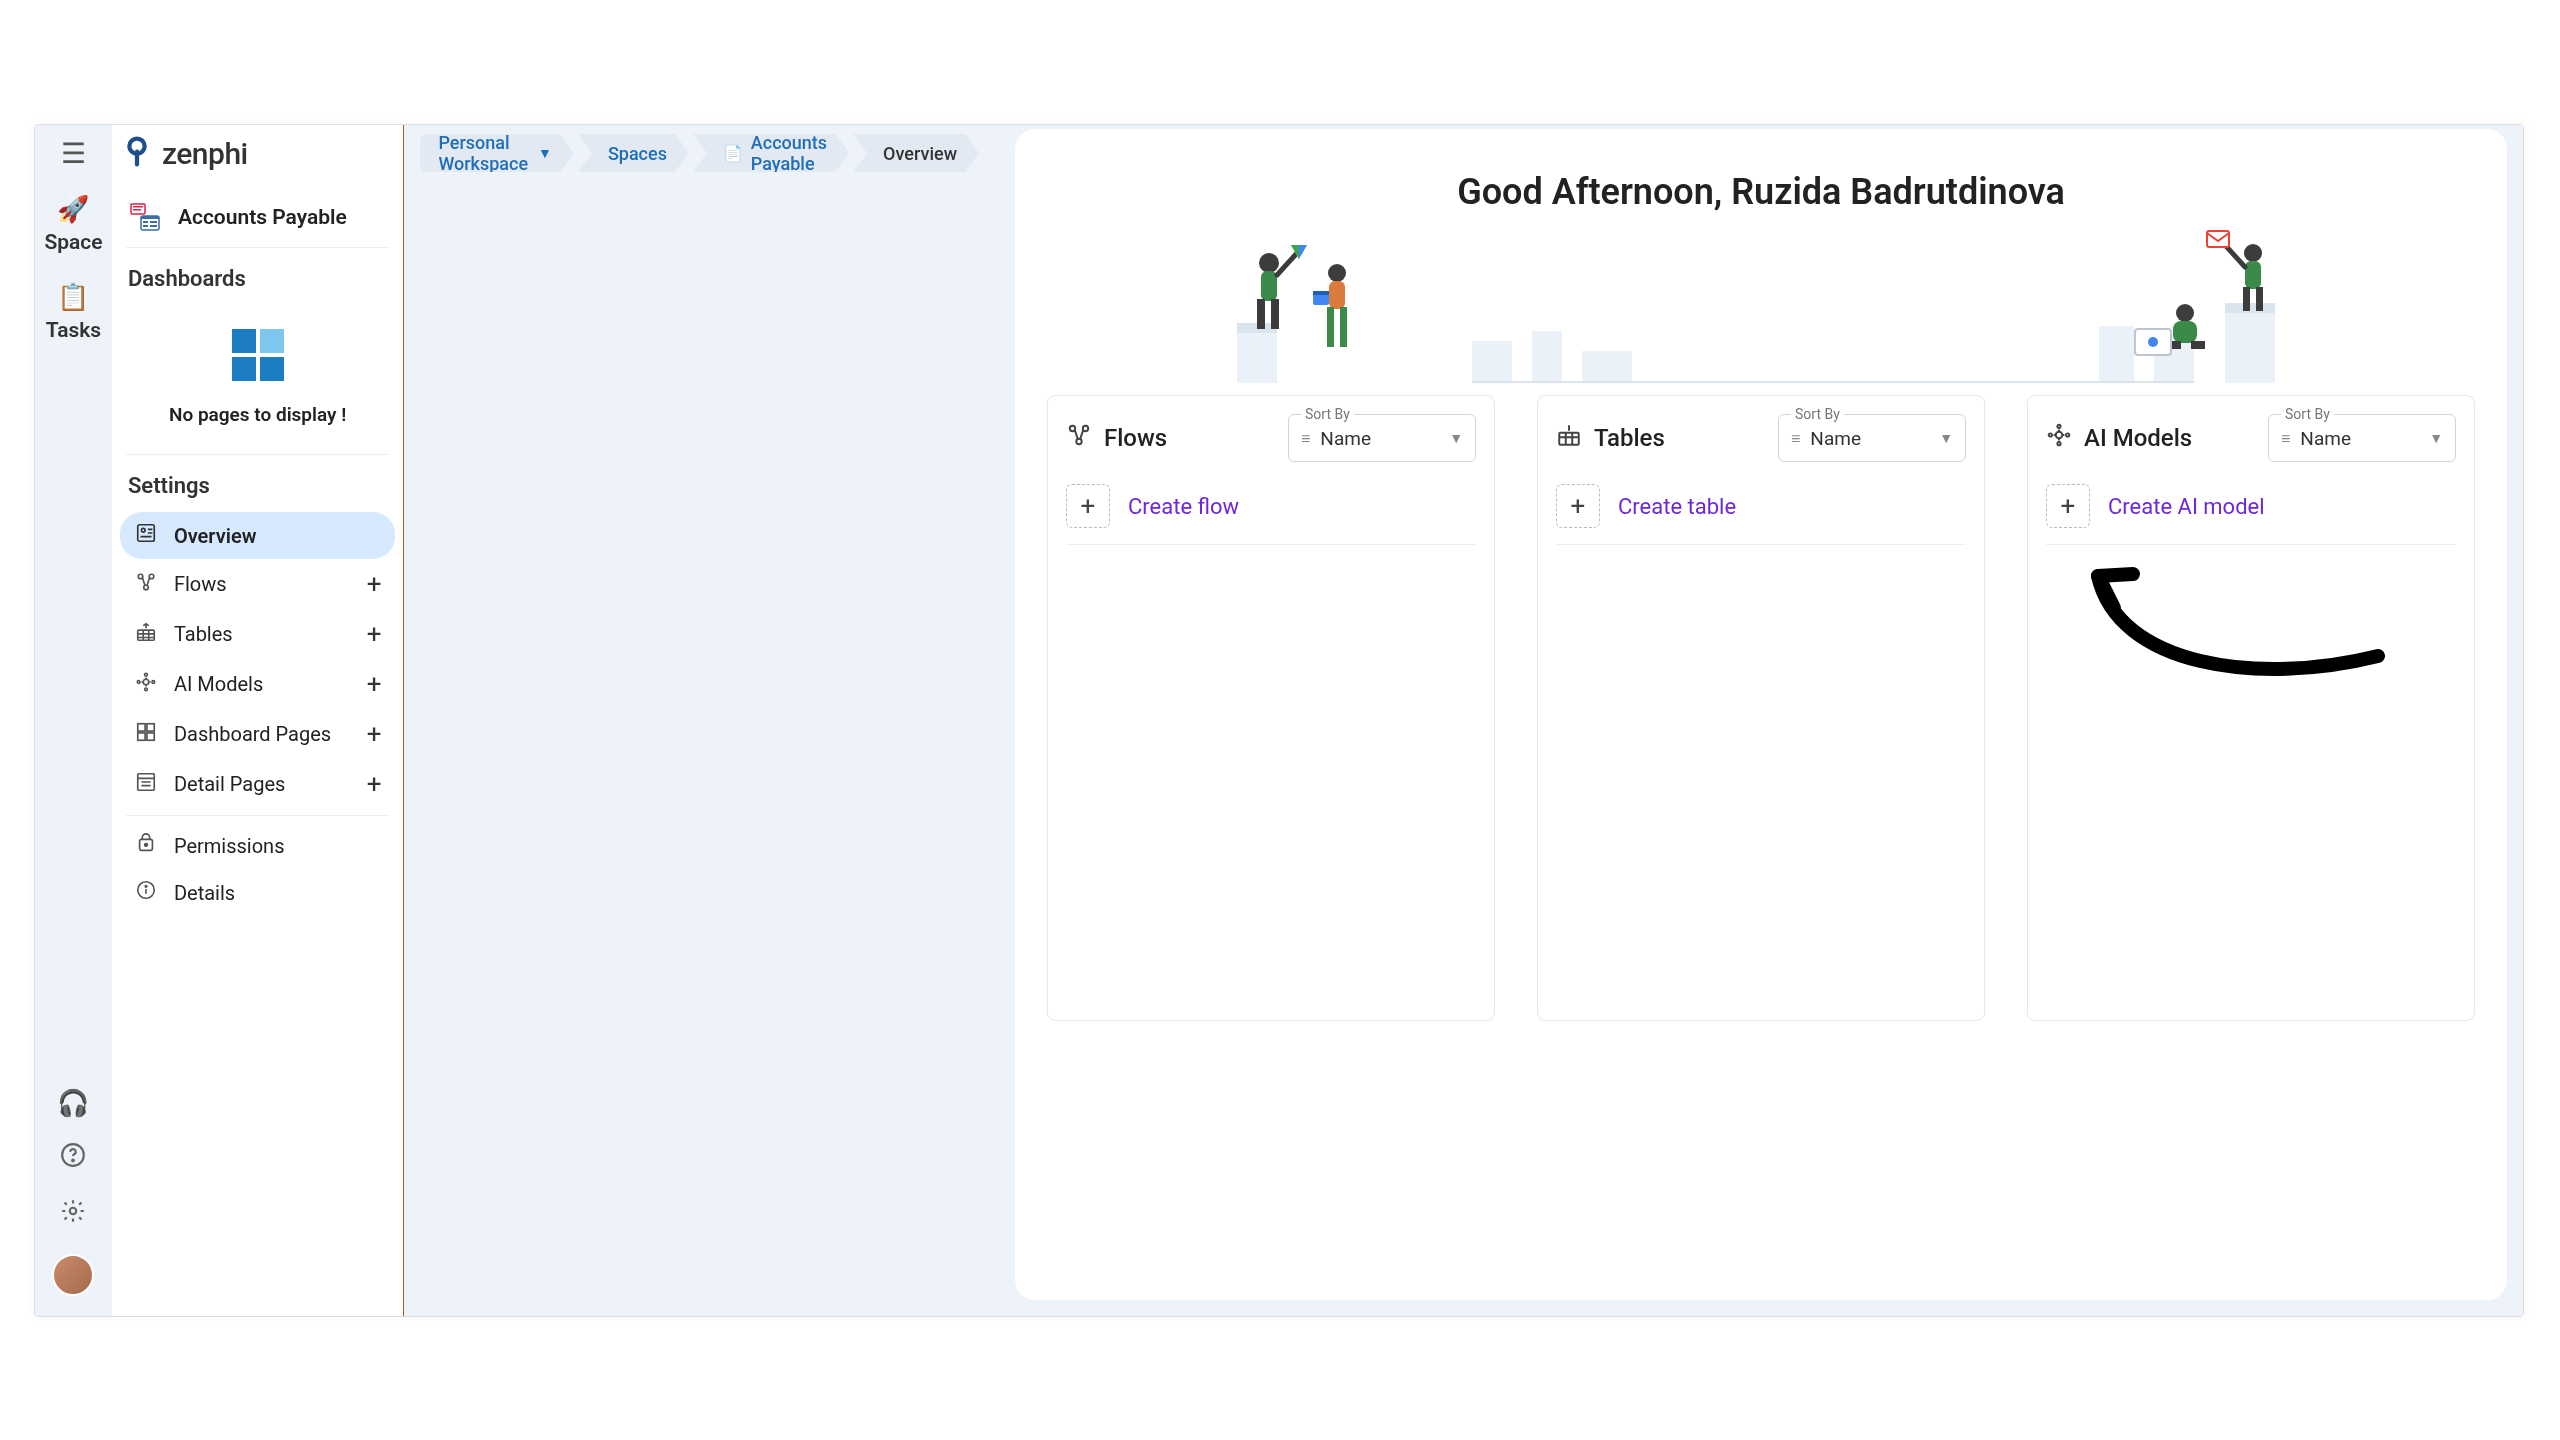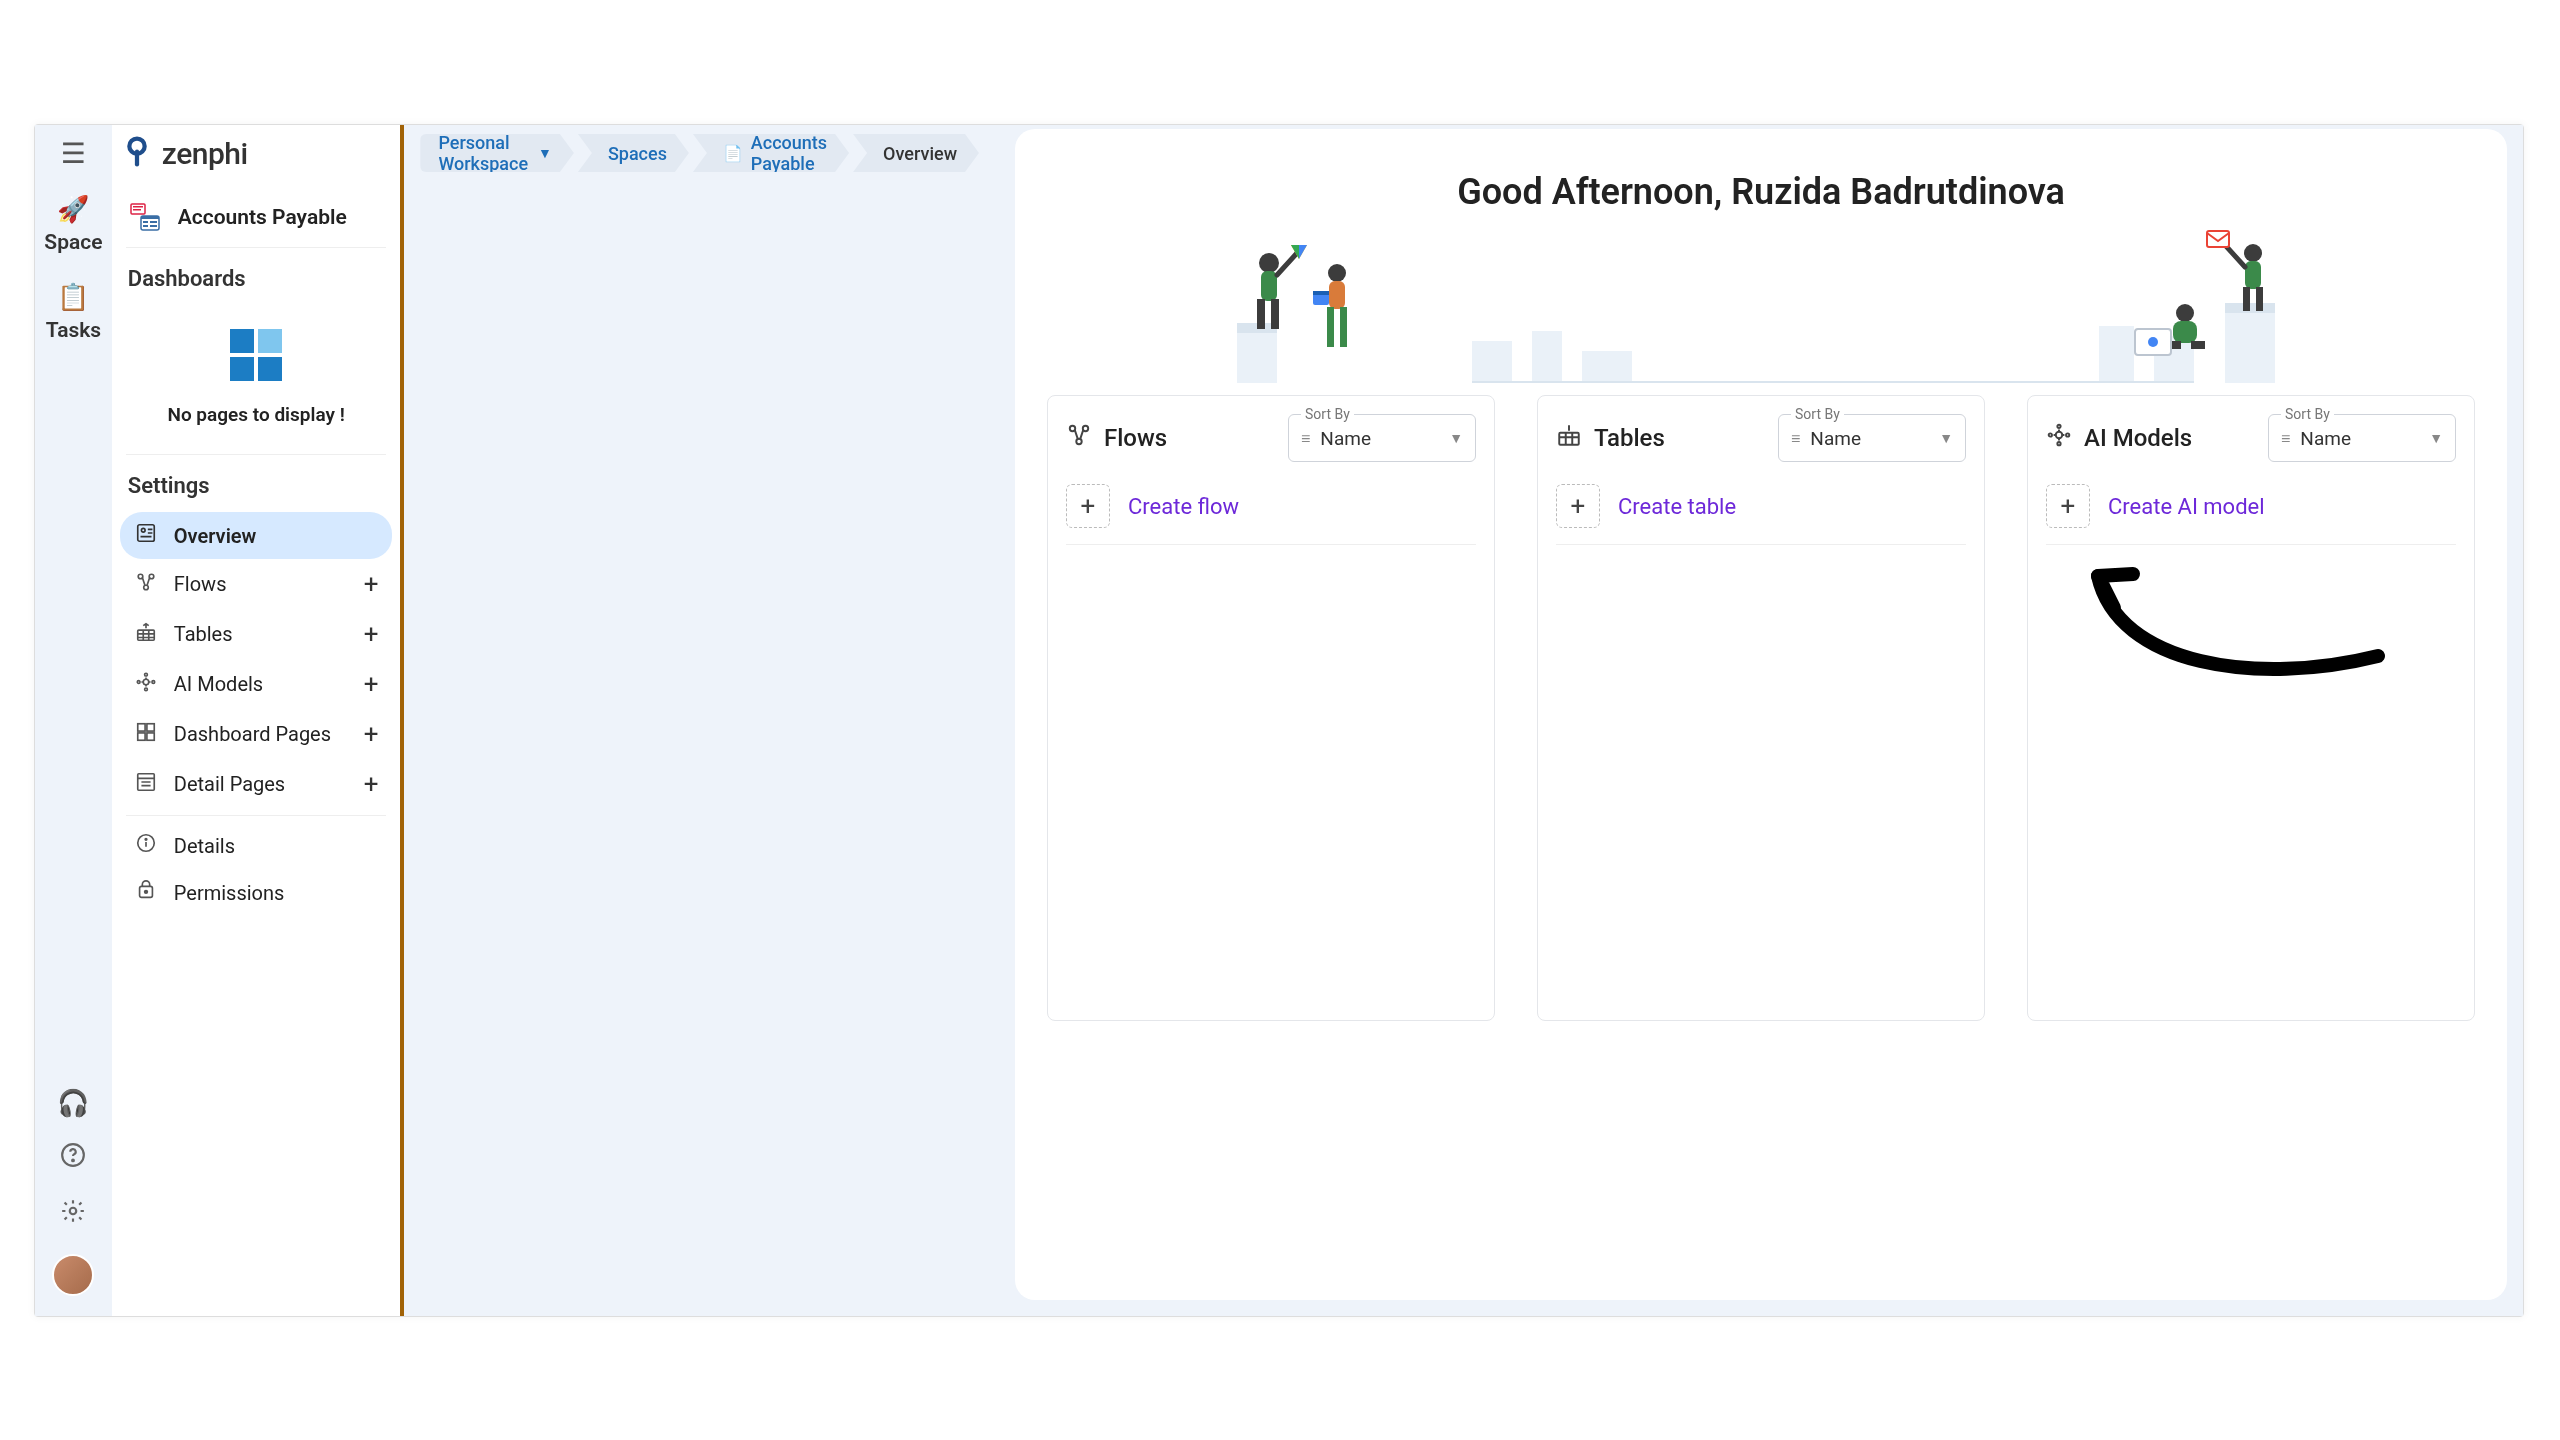--- a/index.html
+++ b/index.html
@@ -65,21 +65,21 @@
   height: 42px;
   border-radius: 50%;
   background: linear-gradient(135deg, #c98b6b, #a56b4b);
   margin-bottom: 20px;
   cursor: pointer;
   border: 2px solid #fff;
 }
 .sidebar {
   width: 361px;
   background: #fff;
-  border-right: 4px solid #a16207;
+  border-right: 1px solid #a16207;
   display: flex;
   flex-direction: column;
 }
 .topbar-row {
   height: 56px;
   display: flex;
   align-items: center;
   padding: 0 8px;
   gap: 12px;
 }
@@ -460,33 +460,33 @@
         <span class="settings-icon"><svg width="22" height="22" viewBox="0 0 24 24" fill="none" stroke="#555" stroke-width="1.8">
               <rect x="3" y="3" width="18" height="18" rx="1"></rect>
               <path d="M3 8h18M7 12h10M7 16h10"></path>
             </svg></span>
         <span>Detail Pages</span>
         <span class="plus">+</span>
       </div>
       <div class="section-divider" style="margin:6px 6px;"></div>
       <div class="settings-item">
         <span class="settings-icon"><svg width="22" height="22" viewBox="0 0 24 24" fill="none" stroke="#555" stroke-width="1.8">
+              <rect x="5" y="8" width="14" height="12" rx="2"></rect>
+              <path d="M8 8V6a4 4 0 0 1 8 0v2"></path>
+              <circle cx="12" cy="14" r="1.5" fill="#555"></circle>
+            </svg></span>
+        <span>Permissions</span>
+      </div>
+      <div class="settings-item">
+        <span class="settings-icon"><svg width="22" height="22" viewBox="0 0 24 24" fill="none" stroke="#555" stroke-width="1.8">
               <circle cx="12" cy="12" r="9"></circle>
               <path d="M12 11v5"></path>
               <circle cx="12" cy="8" r="0.9" fill="#555"></circle>
             </svg></span>
         <span>Details</span>
-      </div>
-      <div class="settings-item">
-        <span class="settings-icon"><svg width="22" height="22" viewBox="0 0 24 24" fill="none" stroke="#555" stroke-width="1.8">
-              <rect x="5" y="8" width="14" height="12" rx="2"></rect>
-              <path d="M8 8V6a4 4 0 0 1 8 0v2"></path>
-              <circle cx="12" cy="14" r="1.5" fill="#555"></circle>
-            </svg></span>
-        <span>Permissions</span>
       </div>
     </div>
   </div>
 
   <div class="main">
     <div class="breadcrumb-row">
       <div class="crumb first">
         <span>Personal Workspace</span>
         <span class="crumb-caret">▼</span>
       </div>

